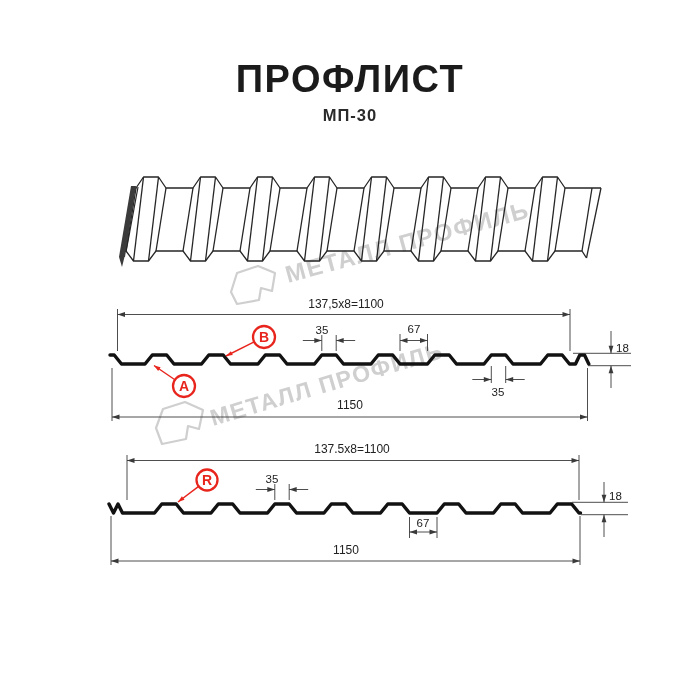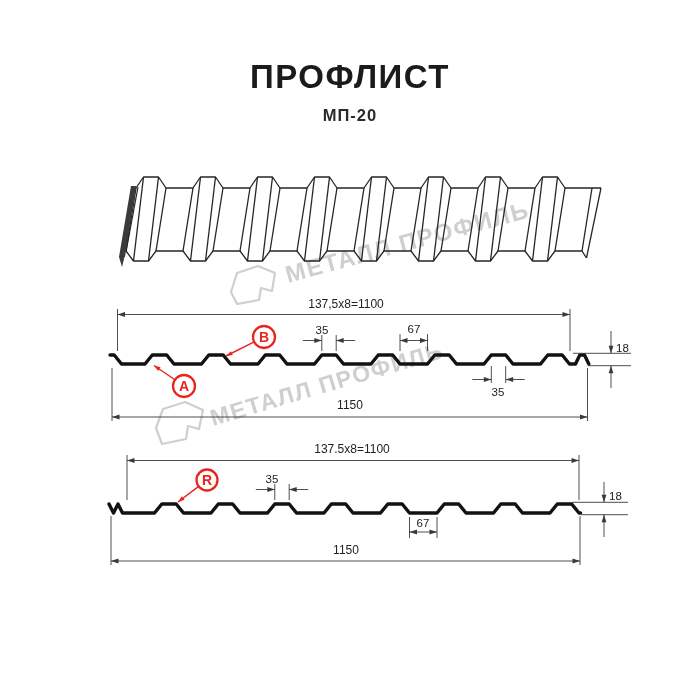--- a/index.html
+++ b/index.html
@@ -1,29 +1,29 @@
 <!DOCTYPE html>
 <html><head>
 <meta charset="utf-8">
 <style>
   html,body{margin:0;padding:0;background:#fff;}
   .stage{position:relative;width:700px;height:700px;background:#fff;overflow:hidden;
          font-family:"Liberation Sans",sans-serif;}
   .center-text{position:absolute;left:0;right:0;text-align:center;white-space:nowrap;}
-  .title{top:58px;font-size:33px;font-weight:700;letter-spacing:1.5px;color:#1b1b1b;}
+  .title{top:58px;font-size:38px;font-weight:700;letter-spacing:1.5px;color:#1b1b1b;}
   .subtitle{top:106px;font-size:16.5px;font-weight:700;letter-spacing:1px;color:#2a2a2a;}
   .footer{top:615px;font-size:17px;font-weight:700;letter-spacing:0.5px;color:#2a2a2a;}
   svg{position:absolute;top:0;left:0;}
 </style>
 </head>
 <body>
 
 <div class="stage">
   <div class="center-text title">ПРОФЛИСТ</div>
-  <div class="center-text subtitle">МП-20</div>
+  <div class="center-text subtitle">МП-30</div>
   <svg id="dwg" width="700" height="700" viewBox="0 0 700 700">
       <g>
         <polygon points="231,292 237,273 258,266 275,273 272,291 261,288 259,300 237,304" fill="none" stroke="#cfcfcf" stroke-width="2.2" stroke-linejoin="round"></polygon>
         <text x="288" y="283" font-size="24" fill="#cfcfcf" text-anchor="start" font-family="Liberation Sans, sans-serif" font-weight="bold" letter-spacing="1.5" transform="rotate(-15.2 288 283)">МЕТАЛЛ ПРОФИЛЬ</text>
       </g>
       <g>
         <polygon points="156,428 163,409 185,402 203,410 199,429 188,426 186,439 162,444" fill="none" stroke="#cfcfcf" stroke-width="2.2" stroke-linejoin="round"></polygon>
         <text x="213" y="426" font-size="23" fill="#cfcfcf" text-anchor="start" font-family="Liberation Sans, sans-serif" font-weight="bold" letter-spacing="1.5" transform="rotate(-16.5 213 426)">МЕТАЛЛ ПРОФИЛЬ</text>
       </g>
       <g>

